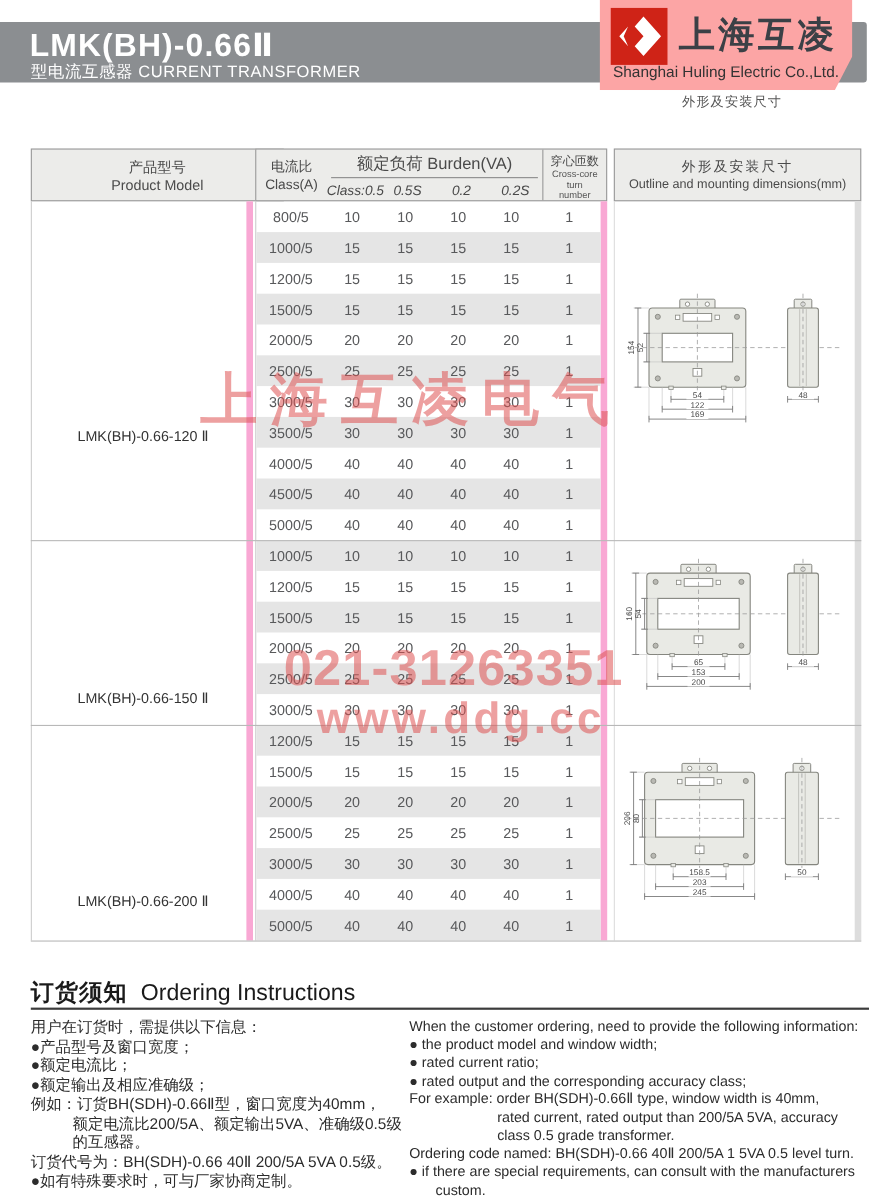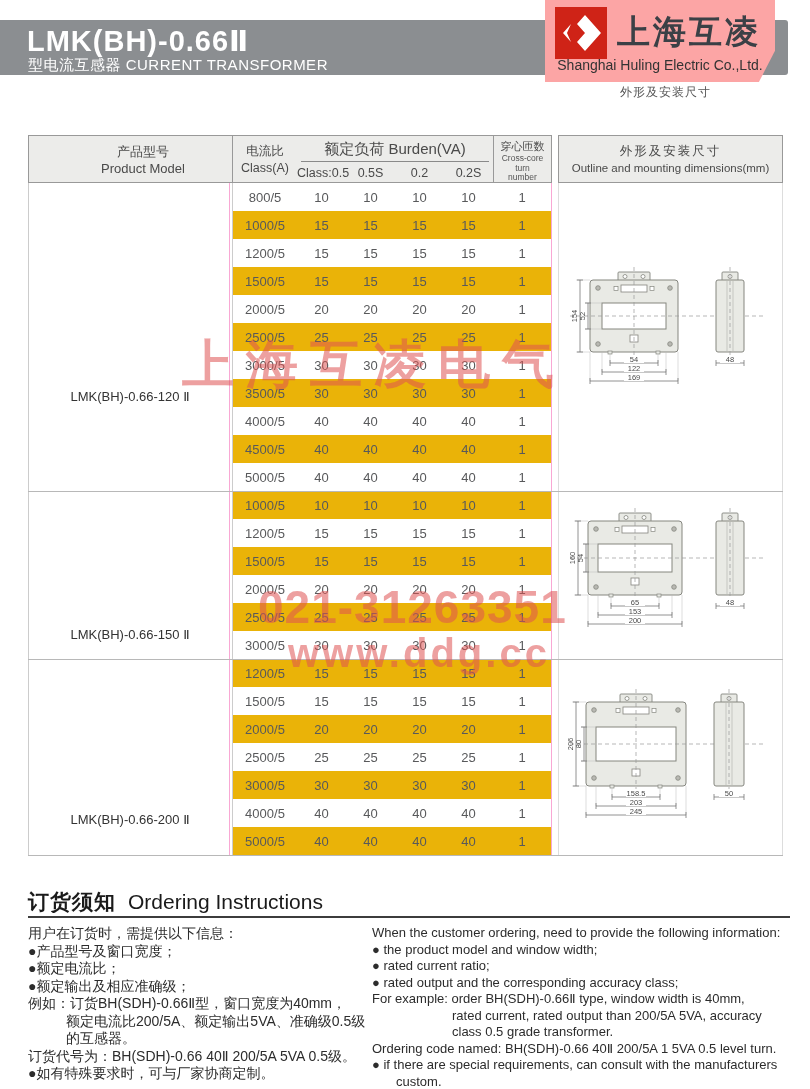--- a/index.html
+++ b/index.html
@@ -18,35 +18,35 @@
   .hdr-caption { position:absolute; left:620px; top:84px; font-size:12px; color:#555; letter-spacing:1px; }
 
   
   .hcell { position:absolute; top:135px; height:48px; background:#ececea; border:1px solid #999; color:#4a4a4a; }
   .hc-product { left:28px; width:230px; text-align:center; padding-top:7px; font-size:13px; line-height:17px; }
   .hc-mid { left:232px; width:320px; display:flex; }
   .hc-ratio { width:64px; text-align:center; padding-top:7px; font-size:12.5px; line-height:17px; }
   .hc-burden { width:196px; }
   .hc-burden-top { text-align:center; font-size:15px; padding-top:4px; padding-bottom:2px; margin:0 4px; border-bottom:1px solid #8a8a8a; }
   .hc-burden-row { display:flex; padding-top:4px; }
-  .hc-burden-row span { width:49px; text-align:center; font-size:12.5px; }
+  .hc-burden-row span { width:49px; text-align:center; font-size:12.5px;font-style:italic; }
   .hc-turn { width:58px; border-left:1px solid #999; text-align:center; padding-top:3px; }
   .hc-turn .zh { font-size:11px; }
   .hc-turn .en { font-size:8.5px; line-height:9.5px; color:#555; }
   .hc-outline { left:558px; width:225px; text-align:center; padding-top:7px; }
   .hc-outline .zh { font-size:12.5px; letter-spacing:2px; }
   .hc-outline .en { font-size:11.5px; margin-top:2px; }
 
-  .colbox { position:absolute; top:183px; height:672px; border-left:1px solid #ccc; border-right:1px solid #f9a8d4; }
+  .colbox { position:absolute; top:183px; height:672px; border-left:1px solid #ccc; border-right:6px solid #f9a8d4; }
   .cb-a { left:28px; width:202px; }
   .cb-b { left:232px; width:320px; }
   .cb-c { left:558px; width:225px; border-color:#ddd; }
 
   .trow { display:flex; height:28px; align-items:center; }
-  .trow.alt { background:#eab308; }
+  .trow.alt { background:#e5e5e5; }
   .tcell { text-align:center; font-size:13px; color:#58595b; }
   .c0 { width:64px; } .c1,.c2,.c3,.c4 { width:49px; } .c5 { width:58px; }
 
   .model-label { position:absolute; left:0; width:202px; text-align:center; font-size:13px; color:#333; }
   .sep { position:absolute; left:28px; width:755px; height:1px; background:#b8b8b8; }
   .diag { position:absolute; left:558px; width:225px; height:165px; }
 
   
   .wm { position:absolute; font-weight:bold; color:rgba(222,82,82,0.55); white-space:nowrap; line-height:1; }
   .wm-brand { left:182px; top:338px; font-size:52px; letter-spacing:12px; }

